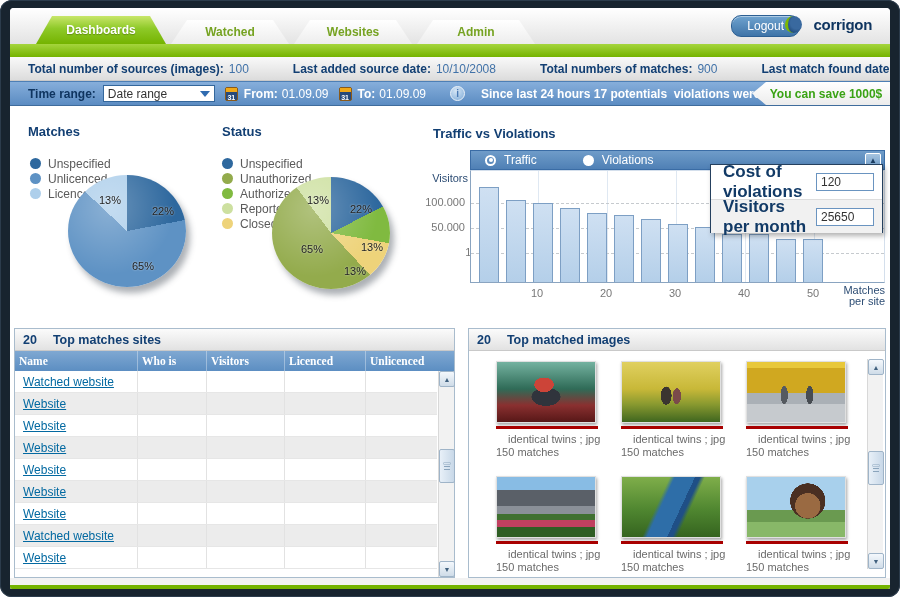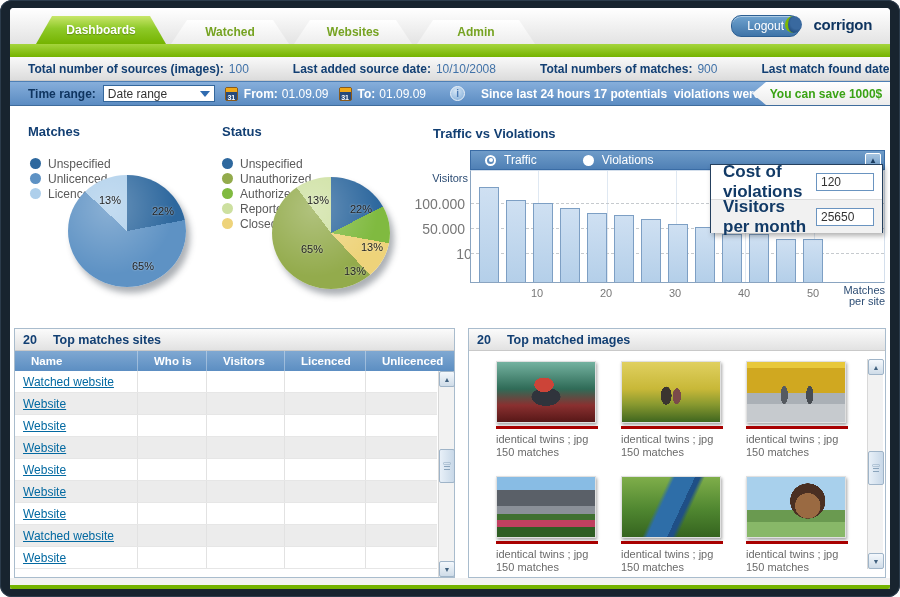--- a/index.html
+++ b/index.html
@@ -91,41 +91,41 @@
   .collapse-btn { position:absolute; right:3px; top:2px; width:16px; height:15px;
                   background:linear-gradient(#a6c4e0,#6f9cc9); border:1px solid #fff; border-radius:2px;
                   color:#1d3e63; font-size:8px; text-align:center; line-height:14px; cursor:pointer; }
   .plot { position:absolute; left:460px; top:64px; width:415px; height:113px; background:#fff;
           border:1px solid #d4dfec; border-left:1px solid #8aa4c0; border-bottom:1px solid #8aa4c0; }
   .gv { position:absolute; top:0; bottom:0; width:1px; background:#dfe8f2; }
   .gh { position:absolute; left:0; right:0; height:0; border-top:1px dashed #c6cacE; }
   .bars { position:absolute; left:8px; bottom:0; top:0; display:flex; align-items:flex-end; gap:7px; }
   .bar { width:20px; background:linear-gradient(180deg,#cfe0f2,#b4cfe9); border:1px solid #7d9fc4; border-bottom:none; }
   .ylab { position:absolute; left:392px; top:66px; width:66px; text-align:right; font-size:11px; color:#2d4d74; }
-  .ytick { position:absolute; left:385px; width:70px; text-align:right; font-size:14px; color:#777; }
+  .ytick { position:absolute; left:385px; width:70px; text-align:right; font-size:11px; color:#777; }
   .xtick { position:absolute; width:26px; text-align:center; top:181px; font-size:11px; color:#777; }
   .xlab { position:absolute; left:815px; top:179px; width:60px; text-align:right; font-size:11px; color:#2d4d74; line-height:11px; }
 
   .overlay { position:absolute; left:700px; top:58px; width:173px; height:69px; background:#fff;
              border:1px solid #25405e; box-shadow:2px 3px 5px rgba(0,0,0,.3); z-index:5; }
   .ov-row { height:34px; display:flex; align-items:center; justify-content:space-between; padding:0 8px 0 12px; }
   .ov-row + .ov-row { background:#f1f1f1; border-top:1px solid #ddd; }
   .ov-lbl { font-size:17px; font-weight:bold; color:#123a66; }
   .ov-input { width:58px; height:18px; border:1px solid #6a94c0; font-size:12px; color:#333; padding:0 4px;
               font-family:"Liberation Sans",sans-serif; }
 
   
   .panel { position:absolute; top:222px; height:250px; border:1px solid #a9bccd; background:#fff; }
   .panel-hd { height:22px; background:linear-gradient(#fbfbfb,#e2e2e2); border-bottom:1px solid #c9c9c9;
               display:flex; align-items:center; font-size:12.5px; font-weight:bold; color:#123f73; }
   .panel-hd .cnt { margin:0 16px 0 8px; }
 
   .thead { height:20px; background:linear-gradient(#7fa8d2,#5c8ec2); display:flex; color:#fff;
            font-size:11.5px; font-weight:bold; }
-  .th { display:flex; align-items:center; padding-left:16px; border-right:1px solid rgba(255,255,255,.35); }
+  .th { display:flex; align-items:center; padding-left:4px; border-right:1px solid rgba(255,255,255,.35);font-family:Liberation Serif, serif; }
   .tbody { position:absolute; left:0; right:17px; top:42px; bottom:0; overflow:hidden; }
   .trow { height:22px; display:flex; border-bottom:1px solid #e6e6e6; background:#fff; }
   .trow.alt { background:#ececec; }
   .tcell { border-right:1px solid #e2e2e2; display:flex; align-items:center; padding-left:8px; }
   .c0 { width:123px; } .c1 { width:69px; } .c2 { width:78px; } .c3 { width:81px; } .c4 { flex:1; border-right:none; }
   .site-link { font-size:12px; color:#0369a1; text-decoration:underline; cursor:pointer; }
 
   
   .vscroll { position:absolute; width:16px; background:#f2f2f2; border-left:1px solid #d8d8d8; }
   .sbtn { position:absolute; left:0; width:16px; height:16px; background:linear-gradient(#f4f8fc,#cfdce8);
@@ -135,21 +135,21 @@
             border:1px solid #9fb4c8; border-radius:2px; cursor:grab; }
   .sthumb::after { content:""; position:absolute; left:4px; right:4px; top:13px; height:1px;
                    box-shadow:0 0 0 .5px #8aa4bc, 0 3px 0 0 #8aa4bc, 0 6px 0 0 #8aa4bc; }
 
   
   .imgbody { position:absolute; inset:22px 0 0 0; }
   .card { position:absolute; width:110px; cursor:pointer; }
   .thumb { width:100px; height:62px; border:1px solid #e0e0e0; box-shadow:1px 2px 3px rgba(0,0,0,.35); }
   .redbar { width:102px; height:3px; background:#a80000; margin-top:3px; }
   .cap { font-size:11px; color:#6a6a6a; margin-top:2px; line-height:11px; }
-  .cap.first { margin-top:5px; }
+  .cap.first { margin-top:5px;margin-left:12px; }
   .pos0 { left:27px;  top:10px; }  .pos1 { left:152px; top:10px; }  .pos2 { left:277px; top:10px; }
   .pos3 { left:27px;  top:125px; } .pos4 { left:152px; top:125px; } .pos5 { left:277px; top:125px; }
   .art0 { background: radial-gradient(ellipse 16px 12px at 48% 38%, #cc4438 0 60%, transparent 61%),
                       radial-gradient(ellipse 24px 15px at 50% 58%, #30343c 0 60%, transparent 61%),
                       linear-gradient(180deg,#74b2a0 0,#2f6b57 45%,#8a3030 72%,#571717 100%); }
   .art1 { background: radial-gradient(ellipse 9px 15px at 45% 56%, #3a3430 0 60%, transparent 61%),
                       radial-gradient(ellipse 7px 13px at 56% 57%, #7a4a4a 0 60%, transparent 61%),
                       linear-gradient(180deg,#e0d060 0,#c8b838 45%,#8a9a30 70%,#3f661f 100%); }
   .art2 { background: radial-gradient(ellipse 6px 15px at 38% 55%, #555a60 0 60%, transparent 61%),
                       radial-gradient(ellipse 6px 15px at 64% 55%, #474c52 0 60%, transparent 61%),

